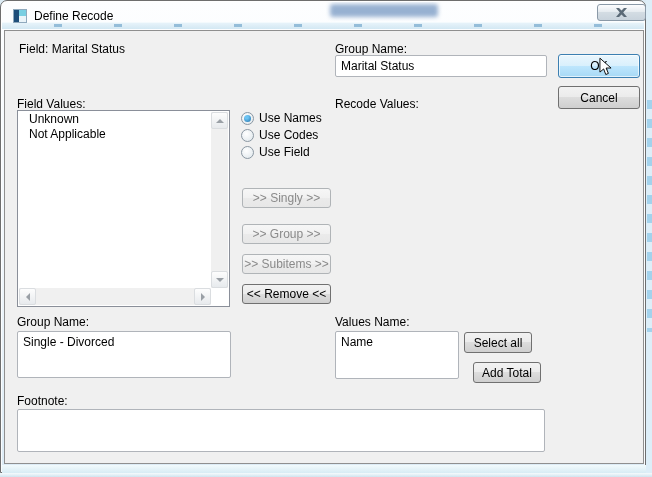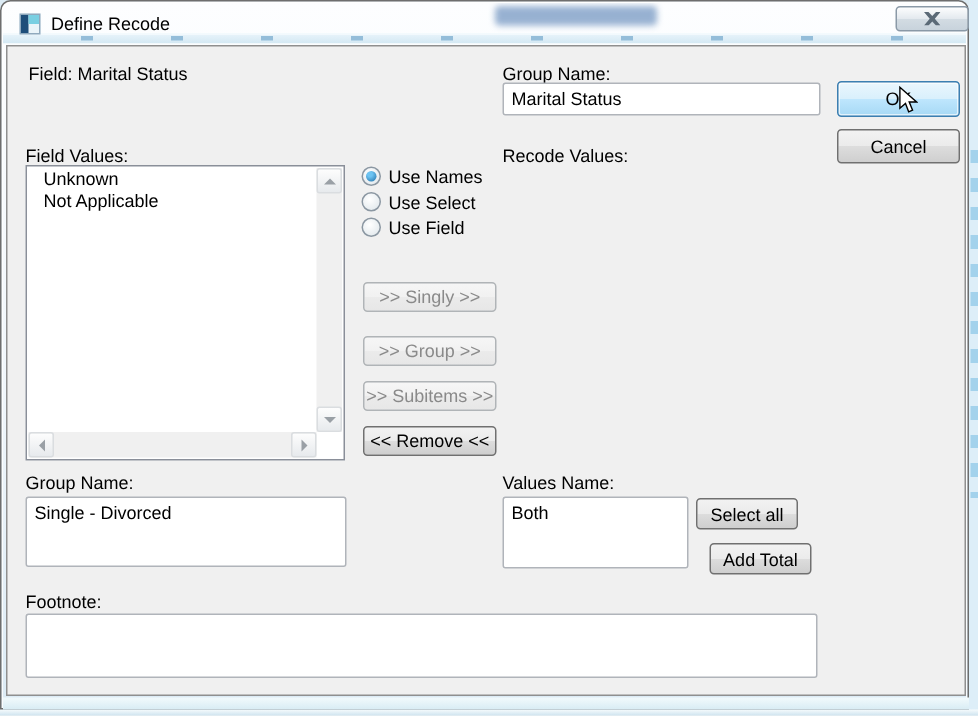--- a/index.html
+++ b/index.html
@@ -61,21 +61,21 @@
   .hscroll { position:absolute; left:1px; right:18px; bottom:1px; height:17px; background:#f0f0f0;
     display:flex; justify-content:space-between; }
   .sb-btn { width:17px; height:17px; background:linear-gradient(180deg,#fdfdfd,#e7eaed);
     border:1px solid #dadde0; border-radius:2px; display:flex; align-items:center; justify-content:center; }
   .vscroll .sb-btn.down { position:absolute; bottom:0; }
   .tri-up { width:0; height:0; border-left:4px solid transparent; border-right:4px solid transparent; border-bottom:4px solid #9aa0a6; }
   .tri-down { width:0; height:0; border-left:4px solid transparent; border-right:4px solid transparent; border-top:4px solid #9aa0a6; }
   .tri-left { width:0; height:0; border-top:4px solid transparent; border-bottom:4px solid transparent; border-right:4px solid #9aa0a6; }
   .tri-right { width:0; height:0; border-top:4px solid transparent; border-bottom:4px solid transparent; border-left:4px solid #9aa0a6; }
 
-  .radio-row { position:absolute; display:flex; align-items:flex-start; gap:5px; }
+  .radio-row { position:absolute; display:flex; align-items:flex-end; gap:5px; }
   .radio { position:relative; width:13px; height:13px; border-radius:50%;
     border:1px solid #8b97a2; background:radial-gradient(circle at 40% 35%,#ffffff,#dde5ea); }
   .radio.sel::after { content:""; position:absolute; inset:2px; border-radius:50%;
     background:radial-gradient(circle at 38% 32%,#6cc3f2 25%,#1e6da6); }
   .radio-row .lab { font-size:12px; color:#000; white-space:nowrap; }
 
   .btn { position:absolute; display:flex; align-items:center; justify-content:center;
     font-size:12px; color:#000; border:1px solid #707070; border-radius:3px;
     background:linear-gradient(180deg,#f2f2f2,#ebebeb 50%,#dddddd 50%,#cfcfcf);
     white-space:nowrap; overflow:hidden; }
@@ -149,39 +149,39 @@
             </div>
         </div>
       </div>
 
       <div class="radio-row" style="left:236px; top:80px;">
         <div class="radio sel"></div>
         <div class="lab">Use Names</div>
       </div>
       <div class="radio-row" style="left:236px; top:97px;">
         <div class="radio"></div>
-        <div class="lab">Use Select</div>
+        <div class="lab">Use Codes</div>
       </div>
       <div class="radio-row" style="left:236px; top:114px;">
         <div class="radio"></div>
         <div class="lab">Use Field</div>
       </div>
 
       <div class="btn disabled" style="left:237px; top:157px; width:89px; height:20px;">&gt;&gt; Singly &gt;&gt;</div>
       <div class="btn disabled" style="left:237px; top:193px; width:89px; height:20px;">&gt;&gt; Group &gt;&gt;</div>
       <div class="btn disabled" style="left:237px; top:223px; width:89px; height:20px;">&gt;&gt; Subitems &gt;&gt;</div>
       <div class="btn" style="left:237px; top:253px; width:89px; height:20px;">&lt;&lt; Remove &lt;&lt;</div>
 
       <div class="lbl" style="left:330px; top:66px;">Recode Values:</div>
 
       <div class="lbl" style="left:12px; top:284px;">Group Name:</div>
       <div class="tbox" style="left:12px; top:300px; width:214px; height:47px;">Single - Divorced</div>
 
       <div class="lbl" style="left:330px; top:284px;">Values Name:</div>
-      <div class="tbox" style="left:330px; top:300px; width:124px; height:48px;">Both</div>
+      <div class="tbox" style="left:330px; top:300px; width:124px; height:48px;">Name</div>
 
       <div class="btn" style="left:448px; top:301px; width:68px; height:21px;margin-left:11px;">Select all</div>
       <div class="btn" style="left:468px; top:331px; width:68px; height:21px;">Add Total</div>
 
       <div class="lbl" style="left:12px; top:363px;">Footnote:</div>
       <div class="tbox" style="left:12px; top:378px; width:528px; height:43px;"></div>
 
     </div>
 
     <div class="glass-bottom"></div>

